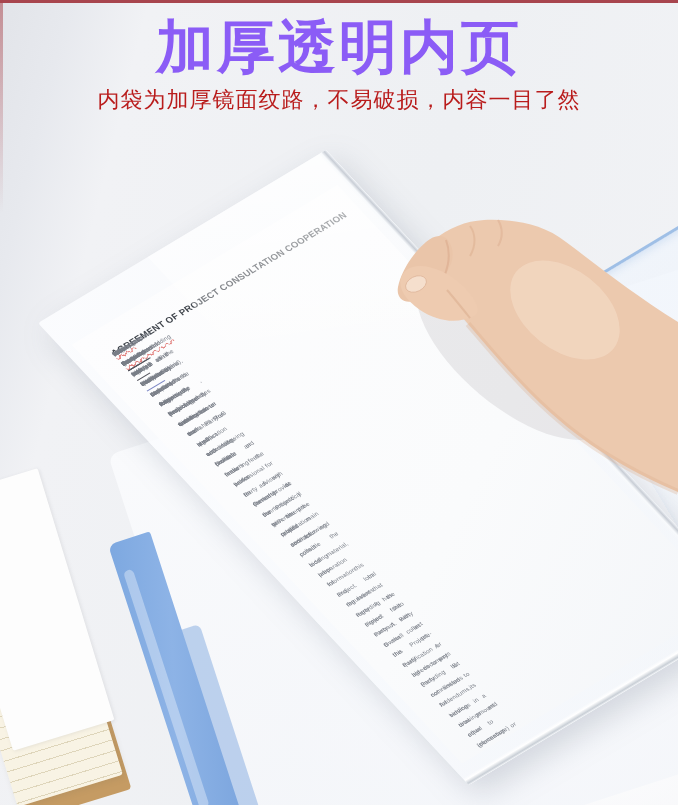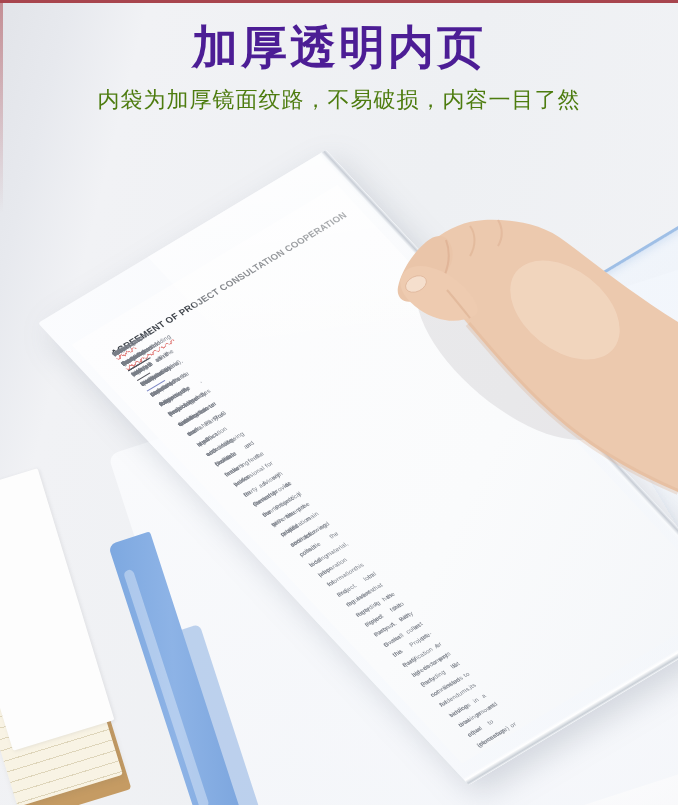--- a/index.html
+++ b/index.html
@@ -8,24 +8,24 @@
     background:#eef0f3;
     font-family:"Liberation Sans",sans-serif;
   }
   
   .top-border{position:absolute;left:0;top:0;width:678px;height:3px;background:#a8454e;z-index:20;}
   .edge-left{position:absolute;left:0;top:3px;width:3px;height:210px;z-index:20;
     background:linear-gradient(to bottom,rgba(170,70,78,.55),rgba(170,70,78,0));}
   
   .header{position:relative;z-index:10;text-align:center;pointer-events:none;}
   .header h1{
-    margin:20px 0 0 0;font-size:46px;line-height:54px;font-weight:800;
-    letter-spacing:3px;color:#4c1d95;
+    margin:20px 0 0 0;font-size:58px;line-height:54px;font-weight:800;
+    letter-spacing:3px;color:#8b5cf6;
   }
-  .header .sub{margin:13px 0 0 0;font-size:22px;line-height:26px;color:#4d7c0f;letter-spacing:1px;}
+  .header .sub{margin:13px 0 0 0;font-size:22px;line-height:26px;color:#b91c1c;letter-spacing:1px;}
   
   .photo{position:absolute;inset:0;overflow:hidden;z-index:0;
     background:
       radial-gradient(ellipse 560px 300px at 86% 94%, #fdfdfe 0%, rgba(253,253,254,0) 55%),
       linear-gradient(104deg,#e2e4e9 0%,#e7e9ee 8%,#f1f2f5 17%,#eef0f3 55%,#f2f3f6 100%);
   }
   .photo *{position:absolute;}
   
   .notebook{left:-70px;top:520px;width:110px;height:300px;transform:rotate(-17deg);transform-origin:0 0;}
   .nb-back{left:4px;top:14px;right:-4px;bottom:-16px;background:#c59b63;border-radius:4px;}

